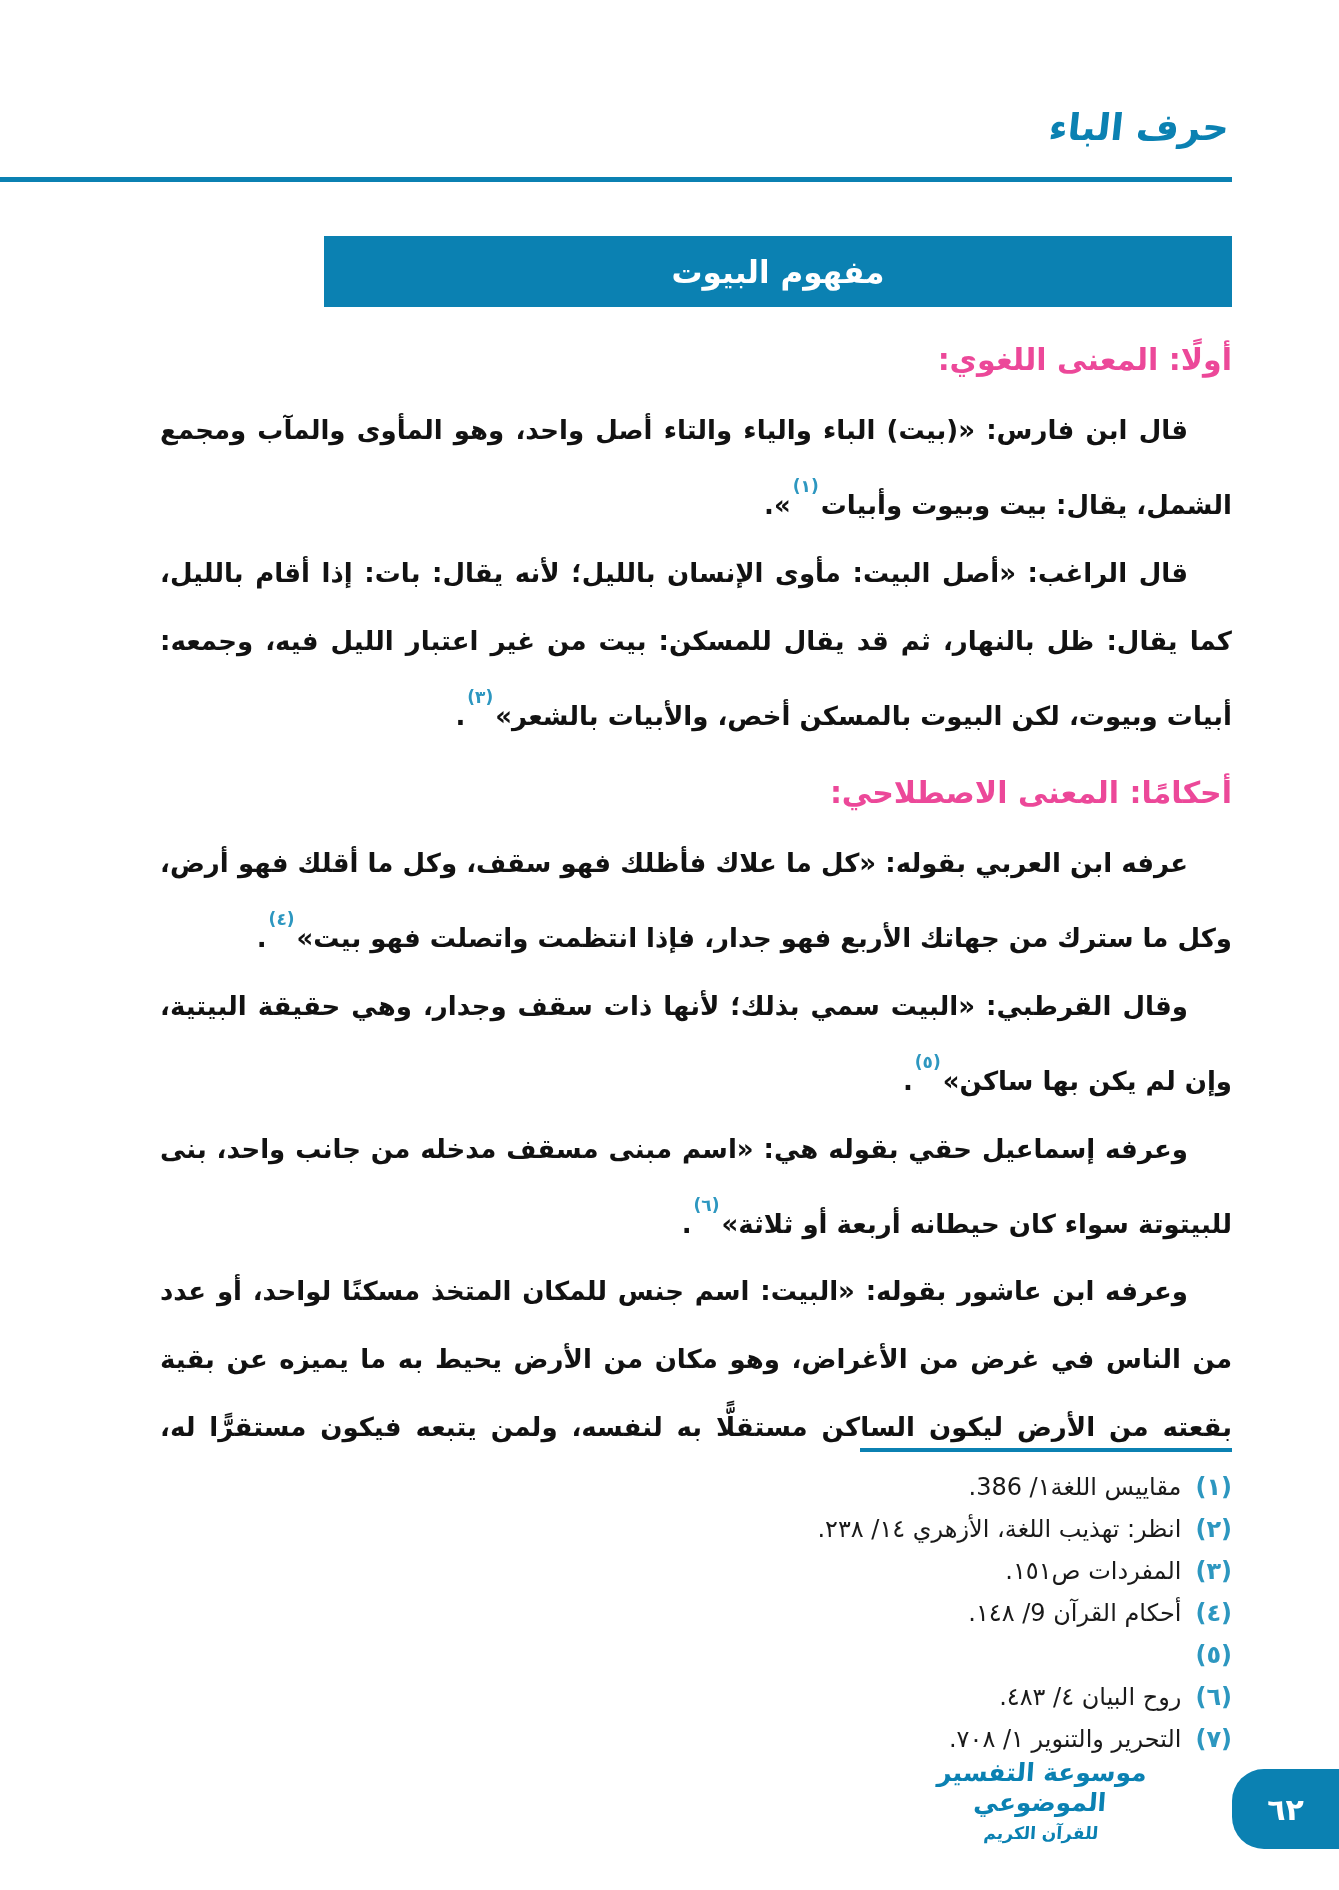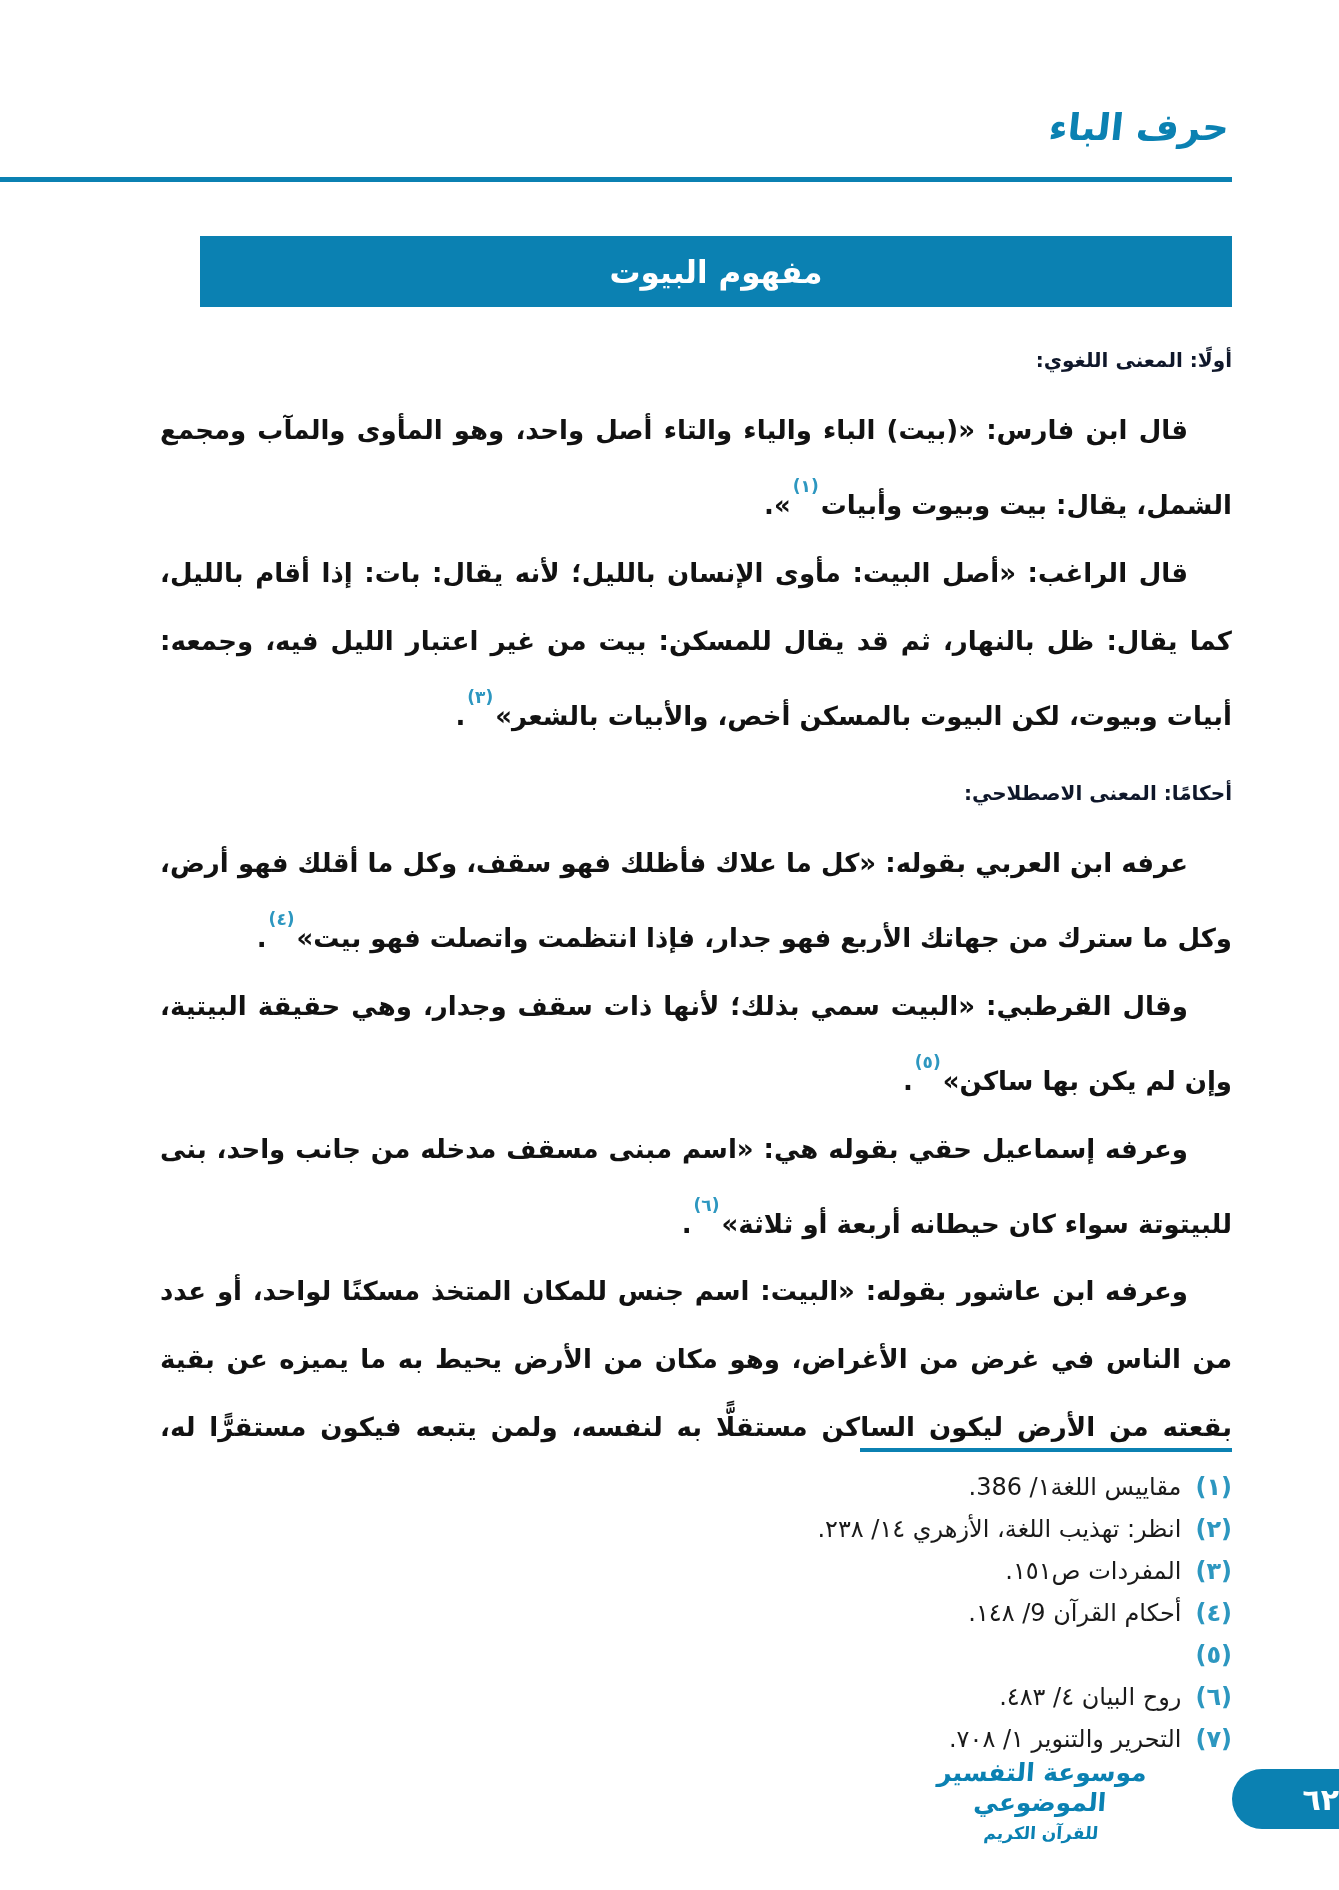--- a/index.html
+++ b/index.html
@@ -19,35 +19,35 @@
     letter-spacing:-1px;
     transform:skewX(-6deg);
   }
   .header-rule{
     position:absolute;top:177px;left:0;width:1232px;height:5px;
     background:#0b81b2;
   }
   
   .banner{
     position:absolute;top:236px;right:107px;
-    width:1032px;height:71px;
+    width:908px;height:71px;
     background:#0b81b2;
     display:flex;align-items:center;justify-content:center;
   }
   .banner-title{
     color:#ffffff;font-size:31px;font-weight:bold;
   }
   
   .content{
     position:absolute;top:332px;right:107px;
     width:1072px;height:1112px;overflow:hidden;
     direction:rtl;
   }
   .section-heading{
-    color:#0f172a;font-size:20px;font-weight:bold;
+    color:#ec4899;font-size:30px;font-weight:bold;
     margin:6px 0 14px 0;line-height:44px;
     text-align:right;
   }
   .section-heading.second{margin-top:22px;}
   .para{
     margin:0;
     font-size:26px;font-weight:bold;color:#121212;
     line-height:68px;
     text-align:justify;
     text-indent:44px;
@@ -82,24 +82,24 @@
   .logo-line1{
     font-size:25px;font-weight:bold;line-height:30px;
     transform:skewX(-4deg);
   }
   .logo-line2{
     font-size:17px;font-weight:bold;line-height:22px;margin-top:4px;
     transform:skewX(-4deg);
   }
   .page-pill{
     position:absolute;top:1769px;right:0;
-    width:107px;height:60px;
+    width:107px;height:80px;
     background:#0b81b2;
     border-radius:32px 0 0 32px;
-    display:flex;align-items:center;justify-content:flex-start;
+    display:flex;align-items:center;justify-content:center;
   }
   .page-number{color:#ffffff;font-size:30px;font-weight:bold;}
 </style>
 </head>
 <body>
 
 <div class="page">
 
   <div class="chapter-header">حرف الباء</div>
   <div class="header-rule"></div>

